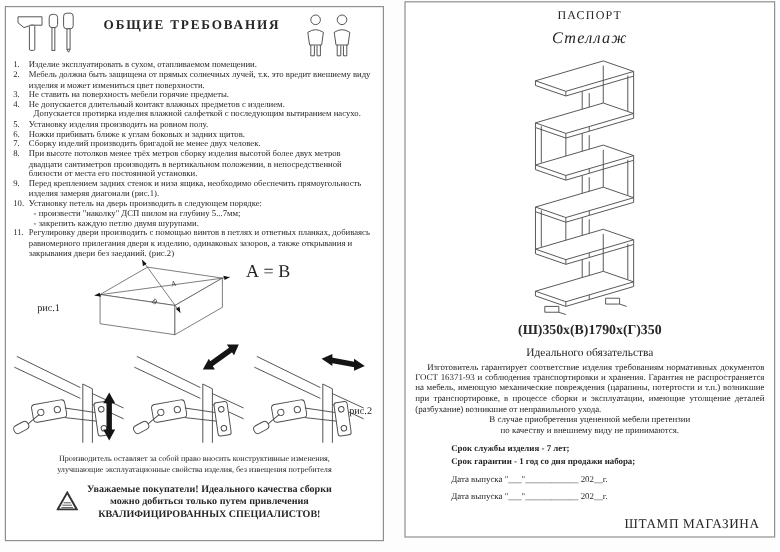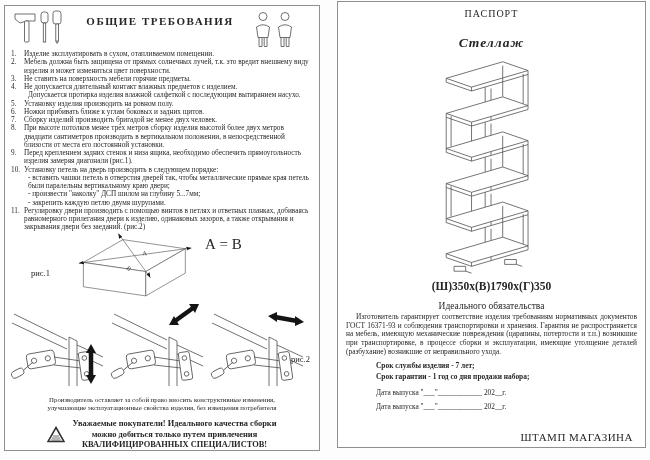--- a/index.html
+++ b/index.html
@@ -26,21 +26,21 @@
   .fig1-svg{position:absolute;left:42px;top:0px;}
   .fig1-caption{position:absolute;left:150px;top:4px;font-size:15px;margin-left:44px;}
   .fig2-zone{position:relative;height:92px;}
   .fig2-label{position:absolute;right:3px;top:52px;font-size:8.5px;}
   .maker-note{text-align:center;font-size:6.8px;line-height:1.3;margin-top:2px;}
   .warn-row{display:flex;align-items:center;justify-content:center;gap:7px;margin-top:6px;}
   .warn-text{font-weight:bold;font-size:8.4px;line-height:1.25;text-align:center;}
 
   
   .pp-title{text-align:center;font-size:10px;letter-spacing:1px;}
-  .prod-name{text-align:center;font-weight:bold;font-style:italic;font-size:13.5px;letter-spacing:1px;margin-top:16px;}
+  .prod-name{text-align:center;font-weight:normal;font-style:italic;font-size:13.5px;letter-spacing:1px;margin-top:5px;}
   .shelf-wrap{text-align:center;margin-top:2px;}
   .dims{text-align:center;font-weight:bold;font-size:11.5px;margin-top:1px;}
   .war-title{text-align:center;font-size:9.5px;margin-top:9px;}
   .war-text{font-size:7.4px;line-height:1.17;text-align:justify;text-indent:10px;margin-top:2px;}
   .war-note{text-align:center;font-size:7.4px;line-height:1.2;margin-top:1px;}
   .terms{font-size:7.4px;line-height:1.5;margin-left:30px;margin-top:4px;font-weight:bold;}
   .date-line{font-size:7.4px;margin-left:30px;margin-top:5px;}
   .stamp{margin-top:auto;text-align:right;font-size:11px;letter-spacing:0.5px;padding-right:4px;}
 
   svg{display:inline-block;vertical-align:top;}
@@ -118,21 +118,20 @@
         <span class="txt">При высоте потолков менее трёх метров сборку изделия высотой более двух метров двадцати сантиметров производить в вертикальном положении, в непосредственной близости от места его постоянной установки.</span>
       </div>
     <div class="li">
         <span class="num">9.</span>
         <span class="txt">Перед креплением задних стенок и низа ящика, необходимо обеспечить прямоугольность изделия замеряя диагонали (рис.1).</span>
       </div>
     <div class="li">
         <span class="num">10.</span>
         <span class="txt">Установку петель на дверь производить в следующем порядке:</span>
       </div>
-    <div class="sub">- вставить чашки петель в отверстия дверей так, чтобы металлические прямые края петель были паралельны вертикальному краю двери;</div>
     <div class="sub">- произвести "наколку" ДСП шилом на глубину 5...7мм;</div>
     <div class="sub">- закрепить каждую петлю двумя шурупами.</div>
     <div class="li">
         <span class="num">11.</span>
         <span class="txt">Регулировку двери производить с помощью винтов в петлях и ответных планках, добиваясь равномерного прилегания двери к изделию, одинаковых зазоров, а также открывания и закрывания двери без заеданий. (рис.2)</span>
       </div>
   </div>
 
   <div class="fig1-zone">
     <span class="fig1-label">рис.1</span>
@@ -252,20 +251,24 @@
 
         <path class="lnw" d="M36,219 h12 v5 h-12 Z M88,212 h12 v5 h-12 Z"></path>
         <path d="M48,224 l6,2 M100,217 l6,2"></path>
       </g>
     </svg>
   </div>
 
   <div class="dims">(Ш)350х(В)1790х(Г)350</div>
   <div class="war-title">Идеального обязательства</div>
   <div class="war-text">Изготовитель гарантирует соответствие изделия требованиям нормативных документов ГОСТ 16371-93 и соблюдения транспортировки и хранения. Гарантия не распространяется на мебель, имеющую механические повреждения (царапины, потертости и т.п.) возникшие при транспортировке, в процессе сборки и эксплуатации, имеющие утолщение деталей (разбухание) возникшие от неправильного ухода.</div>
+  <div class="war-note">
+    <div>В случае приобретения уцененной мебели претензии</div>
+    <div>по качеству и внешнему виду не принимаются.</div>
+  </div>
   <div class="terms">
     <div>Срок службы изделия - 7 лет;</div>
     <div>Срок гарантии - 1 год со дня продажи набора;</div>
   </div>
   <div class="date-line">Дата выпуска "___"____________  202__г.</div>
   <div class="date-line">Дата выпуска "___"____________  202__г.</div>
   <div class="stamp">ШТАМП МАГАЗИНА</div>
 </div>
 
 </body></html>

